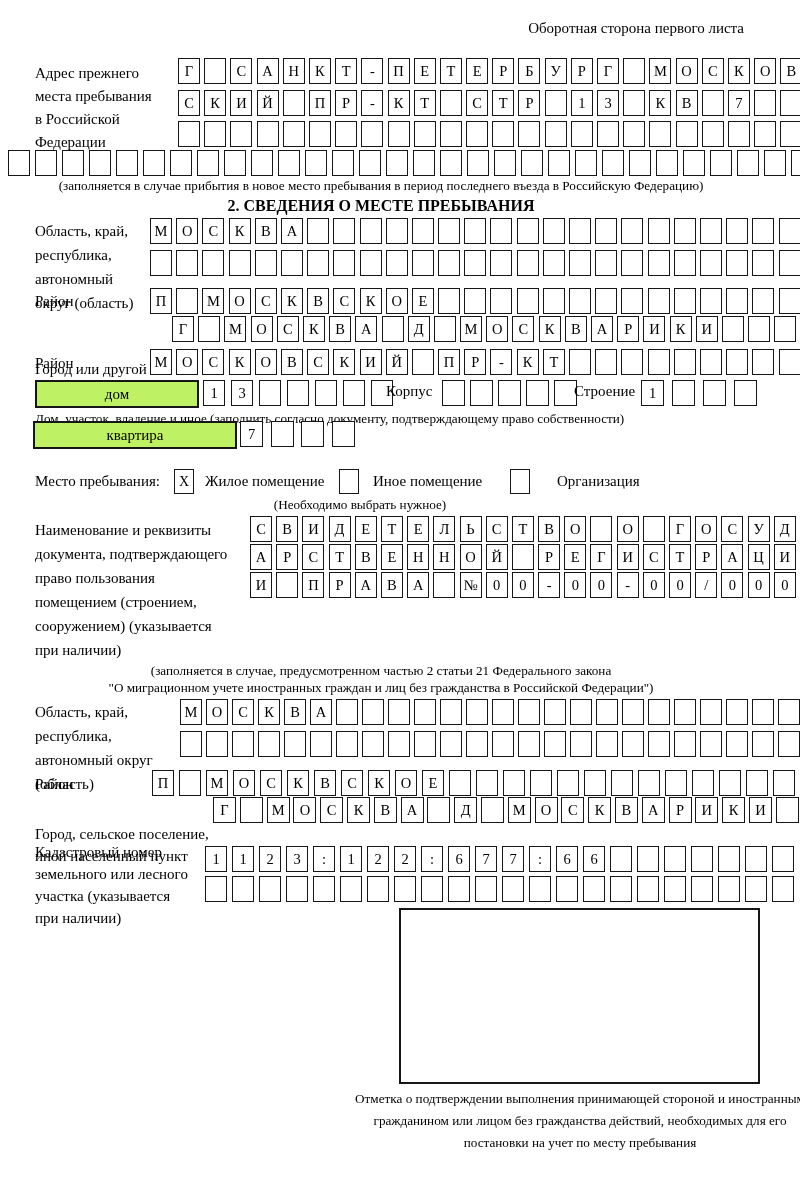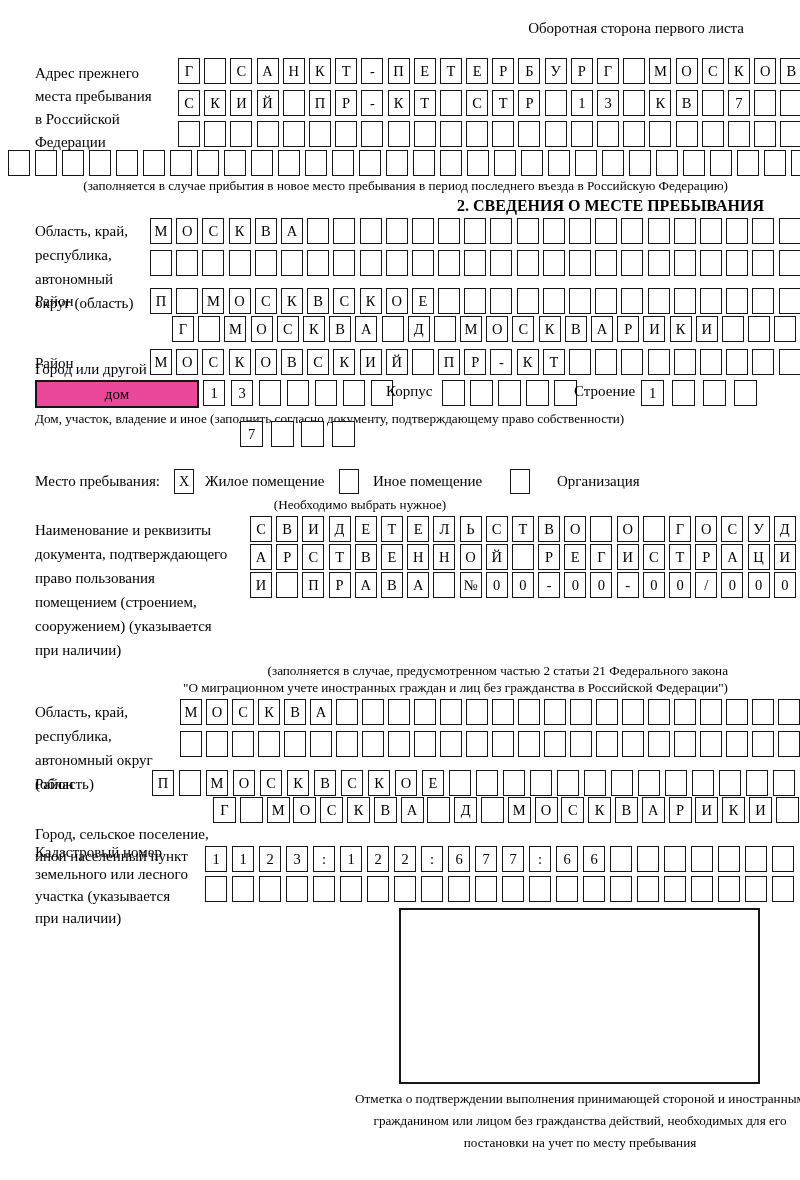--- a/index.html
+++ b/index.html
@@ -1,28 +1,28 @@
 <!DOCTYPE html>
 <html><head>
 <meta charset="utf-8">
 <style>
   html,body{margin:0;padding:0;background:#fff;}
   #page{position:relative;width:800px;height:1180px;background:#fff;color:#000;
         font-family:"Liberation Serif","DejaVu Serif",serif;overflow:hidden;}
   .abs{position:absolute;}
   .lbl{font-size:15px;line-height:23px;white-space:pre-line;}
   .note{font-size:13.2px;line-height:17px;}
-  .center{left:0;width:728px;text-align:right;}
-  .title{font-weight:bold;font-size:16px;margin-left:36px;}
+  .center{left:17px;width:728px;text-align:center;}
+  .title{font-weight:bold;font-size:16px;}
   .grid{display:flex;gap:var(--gap,4.2px);}
   .grid .cell{width:var(--cw,20px);height:24px;border:1.7px solid #161616;
         display:flex;align-items:center;justify-content:center;
         font-size:14.5px;flex:0 0 auto;background:#fff;}
   .widebox{border:2px solid #161616;height:24px;display:flex;align-items:center;
-        justify-content:center;font-size:15px;background:#ec4899;}
+        justify-content:center;font-size:15px;background:#bef264;}
   .cb{width:18px;height:23px;border:1.7px solid #161616;display:flex;align-items:center;
         justify-content:center;font-size:14px;background:#fff;}
   .stampbox{border:2.5px solid #161616;background:#fff;}
 </style>
 </head>
 <body>
 
 <div id="page">
 
   <div class="abs" style="top:20px;right:56px;font-size:15px;">Оборотная сторона первого листа</div>
@@ -311,20 +311,21 @@
     </div>
   <div class="abs" style="left:574px;top:383px;font-size:15px;">Строение</div>
   <div class="abs grid" style="left:641px;top:380px;--cw:21px;--gap:8px;">
       <span class="cell">1</span>
       <span class="cell"></span>
       <span class="cell"></span>
       <span class="cell"></span>
     </div>
   <div class="abs note" style="left:35px;top:410px;width:740px;">Дом, участок, владение и иное (заполнить согласно документу, подтверждающему право собственности)</div>
 
+  <div class="abs widebox" style="left:33px;top:421px;width:200px;">квартира</div>
   <div class="abs grid" style="left:240px;top:421px;--cw:21px;--gap:7.5px;">
       <span class="cell">7</span>
       <span class="cell"></span>
       <span class="cell"></span>
       <span class="cell"></span>
     </div>
 
   <div class="abs" style="left:35px;top:473px;font-size:15px;">Место пребывания:</div>
   <div class="abs cb" style="left:174px;top:469px;">X</div>
   <div class="abs" style="left:205px;top:473px;font-size:15px;text-align:center;">Жилое помещение</div>

